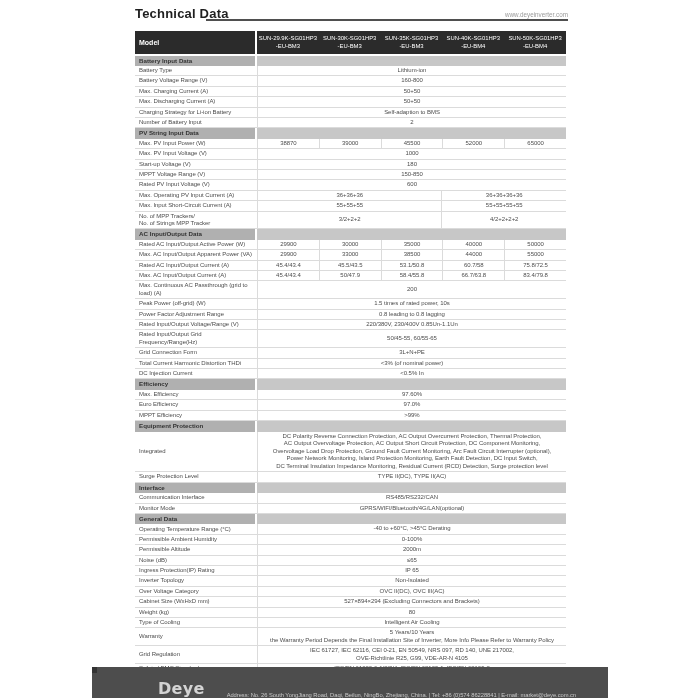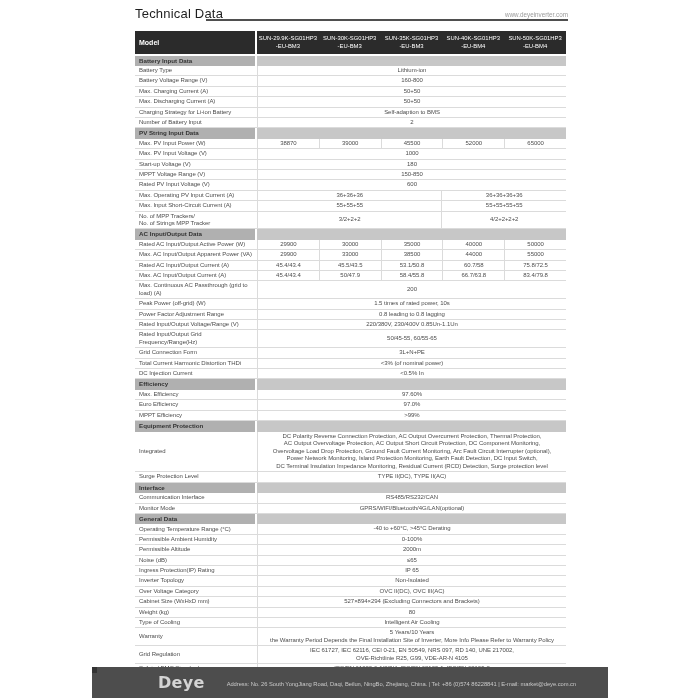--- a/index.html
+++ b/index.html
@@ -1,21 +1,21 @@
 <!DOCTYPE html>
 <html><head>
 <meta charset="utf-8">
 <style>
   html,body{margin:0;padding:0;}
   body{
     width:700px;height:700px;background:#ffffff;position:relative;
     font-family:"Liberation Sans",sans-serif;color:#4d4d4d;overflow:hidden;
   }
   .page-title{
-    position:absolute;left:135px;top:6px;font-size:13px;font-weight:400;
+    position:absolute;left:135px;top:6px;font-size:13px;font-weight:700;
     color:#1f1f1f;letter-spacing:.2px;
   }
   .title-rule{
     position:absolute;left:206px;top:19px;width:362px;height:2px;background:#4f4f4f;
   }
   .website{
     position:absolute;left:430px;top:11px;width:138px;text-align:right;
     font-size:6.3px;color:#9a9a9a;
   }
   .spec-table{position:absolute;left:135px;top:31px;width:431px;}
@@ -49,21 +49,21 @@
   .row-values{flex:1;display:flex;}
   .cell{
     border-left:1px solid #dbdbdb;display:flex;align-items:center;justify-content:center;
     text-align:center;font-size:6px;line-height:7.6px;letter-spacing:-.05px;
     color:#4d4d4d;white-space:pre-line;padding:1px 2px .8px 2px;box-sizing:border-box;
   }
   .f1{flex:1;} .f2{flex:2;} .f3{flex:3;}
   
   .footer{
     position:absolute;left:92px;top:667px;width:516px;height:31px;background:#4d4d4d;
-    display:flex;align-items:center;
+    display:flex;align-items:flex-end;
   }
   .footer-notch{position:absolute;left:0;top:0;width:5px;height:6px;background:#333333;}
   .deye-logo{
     margin-left:66px;font-size:16px;font-weight:700;color:#d4d4d4;
     letter-spacing:.3px;font-family:"DejaVu Sans",sans-serif;
   }
   .footer-text{margin-left:22px;}
   .company{font-size:7.2px;font-weight:700;color:#ffffff;letter-spacing:.1px;}
   .address{font-size:5.8px;color:#c9c9c9;margin-top:2px;letter-spacing:-.05px;}
 </style>

